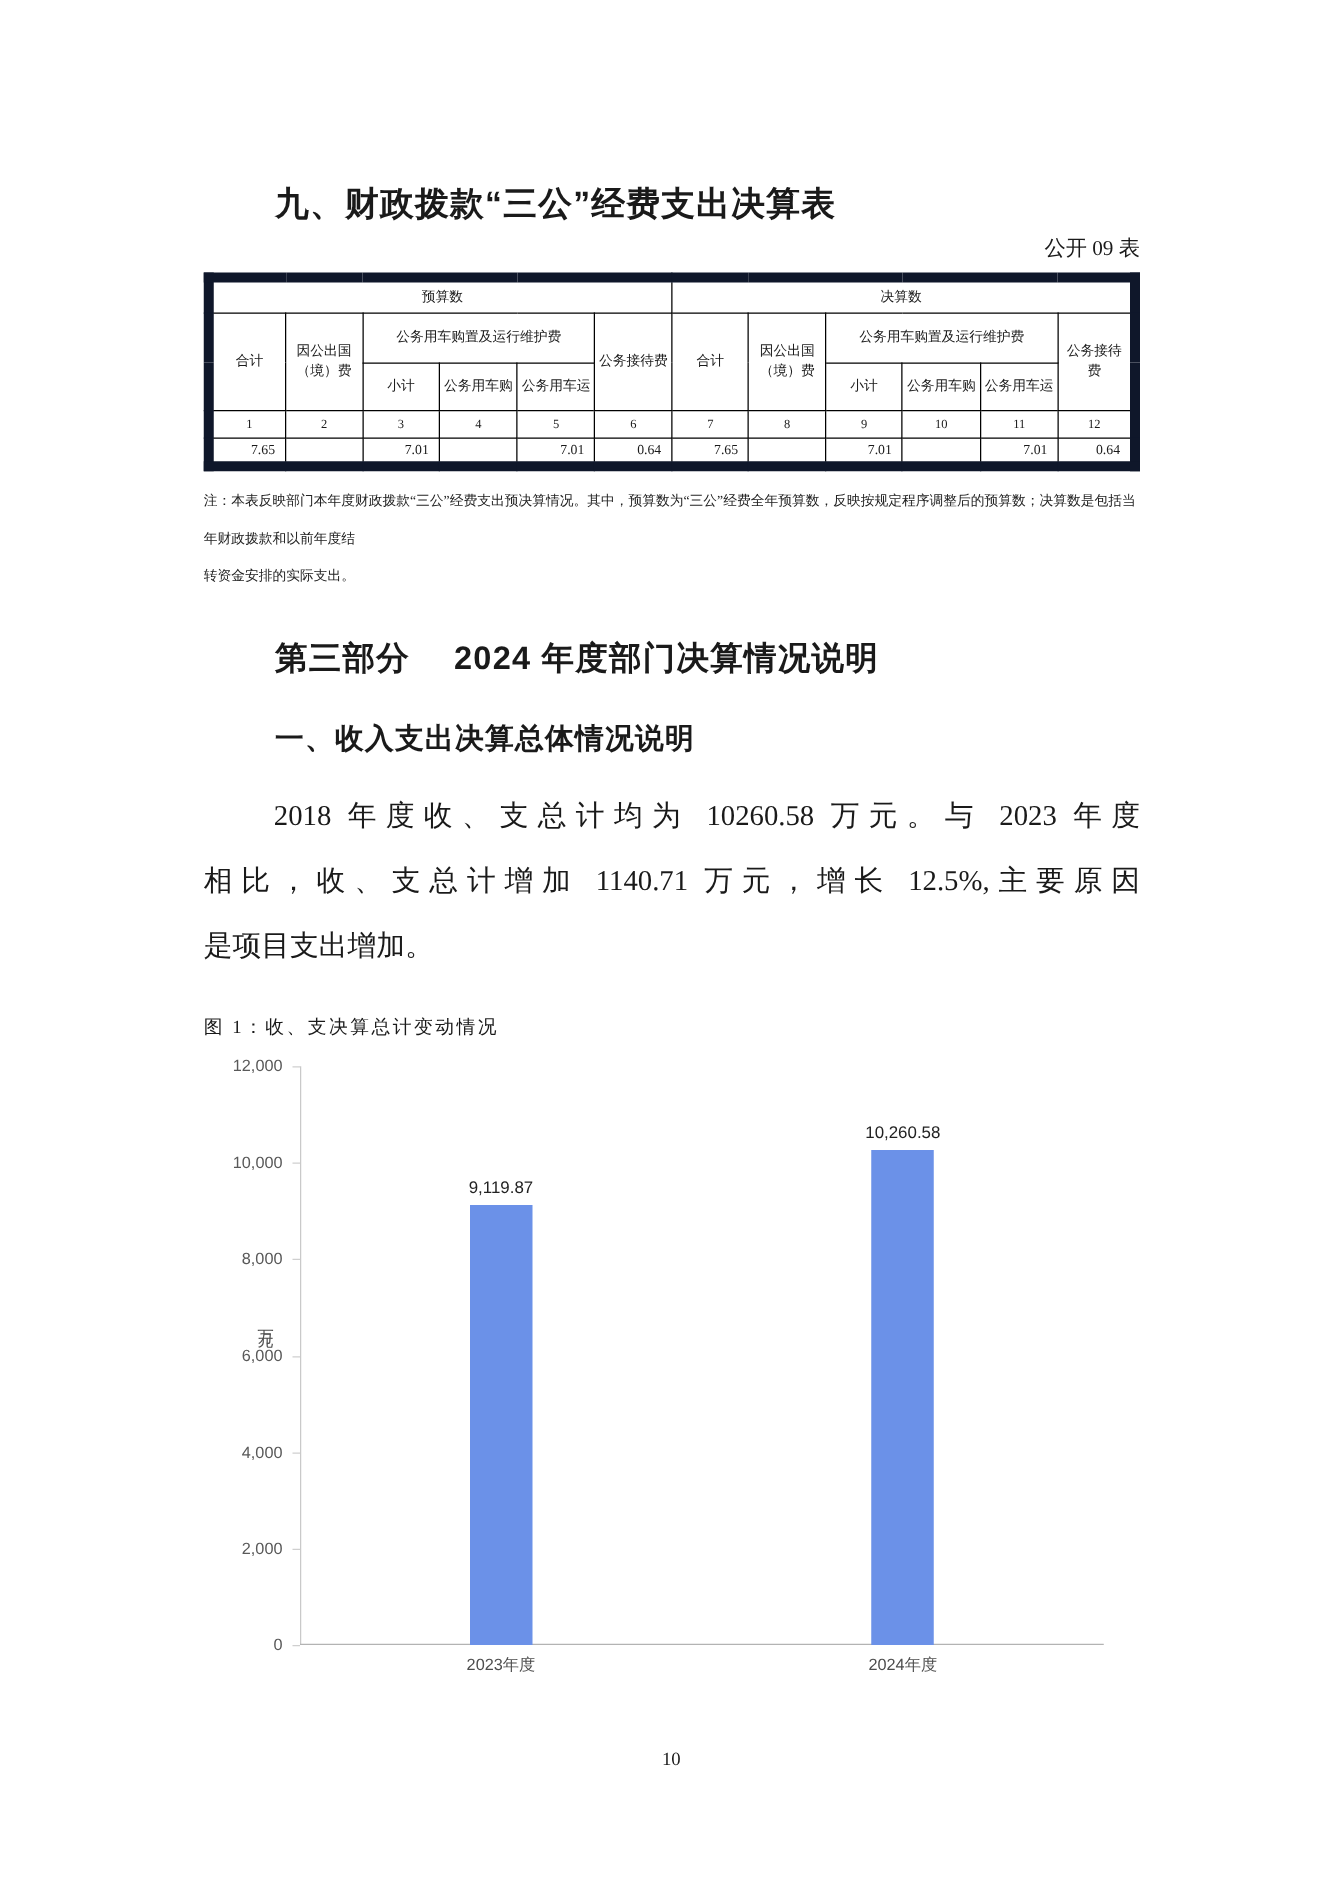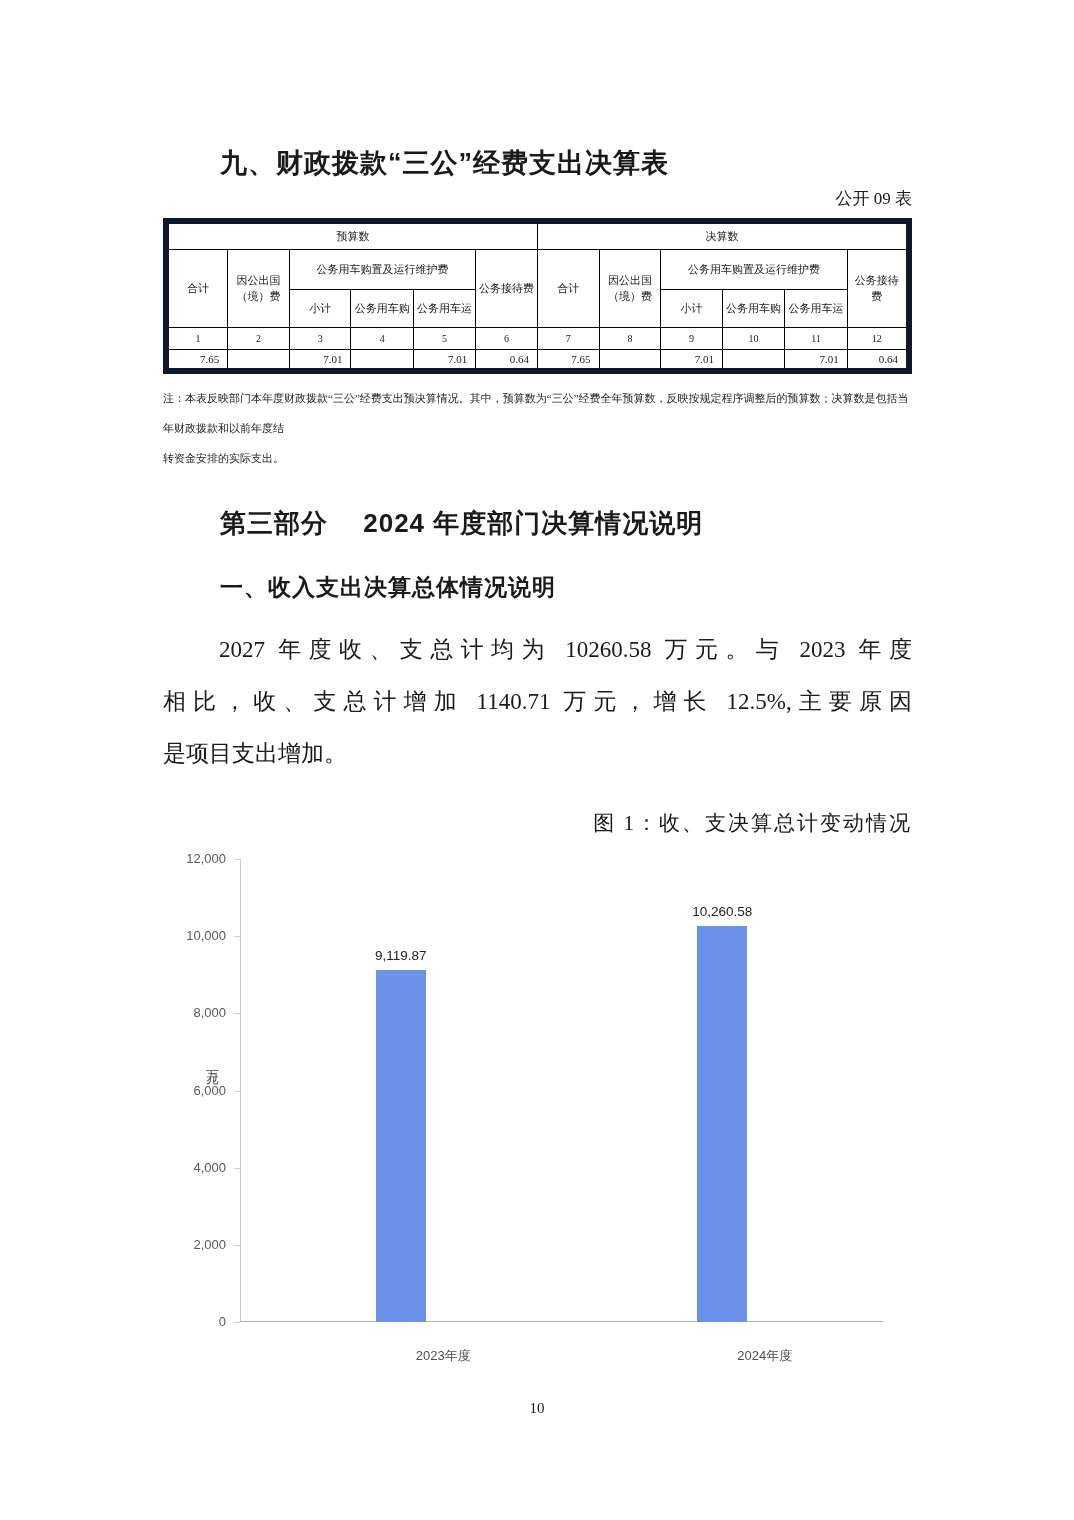--- a/index.html
+++ b/index.html
@@ -37,21 +37,21 @@
     font-size: 17px;
     line-height: 26px;
     margin-top: 4px;
   }
 
   table.san-gong {
     margin-top: 7px;
     width: 100%;
     border-collapse: collapse;
     table-layout: fixed;
-    border: 6px solid #0f172a;
+    border: 8px solid #0f172a;
   }
   table.san-gong td {
     border: 1px solid #000;
     text-align: center;
     vertical-align: middle;
     font-size: 11px;
     line-height: 1.5;
     padding: 1px 2px;
     overflow: hidden;
   }
@@ -87,22 +87,22 @@
   .para .pline {
     line-height: 52px;
     text-align: justify;
     text-align-last: justify;
   }
   .para .pline.first { text-indent: 56px; }
   .para .pline.last { text-align-last: left; }
 
   .figure-title {
     margin-top: 29px;
-    text-align: right;
-    font-size: 21px;
+    text-align: left;
+    font-size: 15px;
     letter-spacing: 2px;
   }
 
   .chart {
     position: relative;
     margin-top: 10px;
     height: 532px;
     font-family: "Liberation Sans", "DejaVu Sans", sans-serif;
   }
   .plot { position: absolute; left: 77px; top: 12px; width: 643px; height: 463px; }
@@ -116,21 +116,21 @@
     position: absolute; left: -76px; width: 62px;
     text-align: right; font-size: 13px; color: #595959; line-height: 16px;
   }
   .ytick-mark { position: absolute; left: -6px; width: 6px; height: 1px; background: #cfcfcf; }
   .bar { position: absolute; width: 50px; }
   .bar-label {
     position: absolute; width: 140px; text-align: center;
     font-size: 13.5px; color: #222; line-height: 16px;
   }
   .cat-label {
-    position: absolute; width: 140px; top: 489px; text-align: right;
+    position: absolute; width: 140px; top: 471px; text-align: center;
     font-size: 13px; color: #4d4d4d; line-height: 16px;
   }
   .ylabel {
     position: absolute; left: 40px; top: 213px;
     writing-mode: vertical-rl; text-orientation: upright;
     font-size: 13px; color: #4d4d4d; letter-spacing: 2px;
   }
   .legend {
     position: absolute; left: 0; right: 0; top: 500px;
     display: flex; align-items: center; justify-content: center; gap: 7px;
@@ -235,21 +235,21 @@
     <div class="note">
       <div>注：本表反映部门本年度财政拨款“三公”经费支出预决算情况。其中，预算数为“三公”经费全年预算数，反映按规定程序调整后的预算数；决算数是包括当年财政拨款和以前年度结</div>
       <div>转资金安排的实际支出。</div>
     </div>
 
     <h2 class="section-heading">第三部分　 2024 年度部门决算情况说明</h2>
 
     <h3 class="sub-heading">一、收入支出决算总体情况说明</h3>
 
     <div class="para">
-      <div class="pline first">2027 年度收、支总计均为 10260.58 万元。与 2023 年度</div>
+      <div class="pline first">2018 年度收、支总计均为 10260.58 万元。与 2023 年度</div>
       <div class="pline">相比，收、支总计增加 1140.71 万元，增长 12.5%,主要原因</div>
       <div class="pline last">是项目支出增加。</div>
     </div>
 
     <div class="figure-title">图 1：收、支决算总计变动情况</div>
 
     <div class="chart">
       <div class="ylabel">万元</div>
       <div class="plot" id="plot">
         <div class="y-axis-line"></div>

